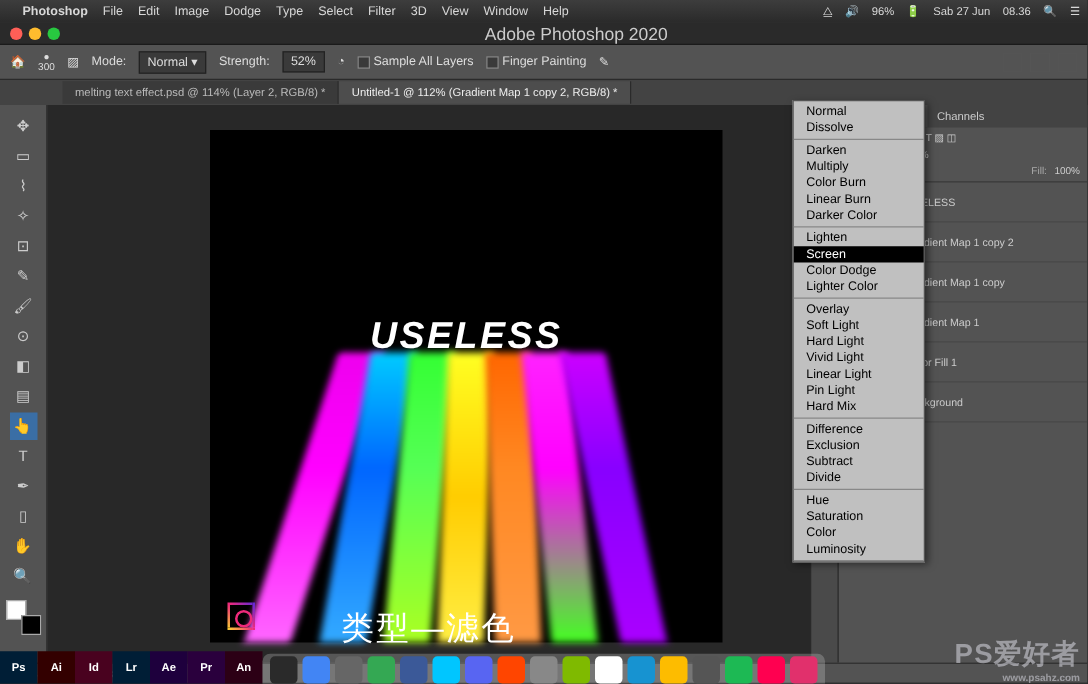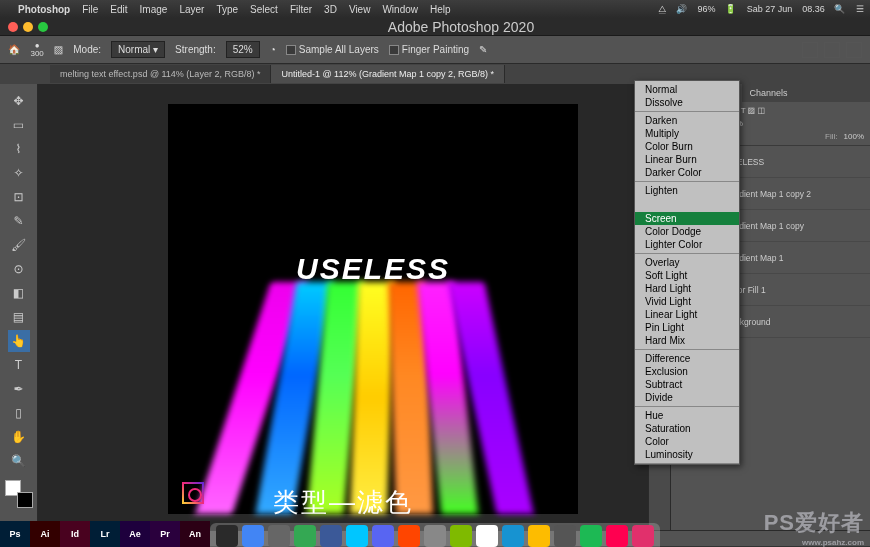--- a/index.html
+++ b/index.html
@@ -72,21 +72,21 @@
 .layers { flex: 1; overflow: hidden; }
 .layer-row { display: flex; align-items: center; height: 32px; padding: 0 4px; border-bottom: 1px solid #484848; gap: 6px; }
 .eye { width: 12px; height: 12px; color: #bbb; font-size: 10px; text-align: center; }
 .thumb { width: 26px; height: 22px; background: #fff; border: 1px solid #888; }
 .layer-name { font-size: 8.5px; }
 
 
 .blend-dd { position: absolute; top: 80px; left: 634px; width: 106px; background: #c0c0c0; border: 1px solid #555; box-shadow: 2px 2px 6px rgba(0,0,0,.5); z-index: 50; color: #000; font-size: 10px; }
 .blend-dd .grp { border-bottom: 1px solid #888; padding: 2px 0; }
 .blend-dd .item { padding: 1px 10px; }
-.blend-dd .item.hov { background: #15803d; color: #fff; margin-top: 15px; }
+.blend-dd .item.hov { background: #000000; color: #fff; }
 
 
 .status { height: 16px; background: #535353; display: flex; align-items: center; padding: 0 8px; color: #bbb; font-size: 9px; border-top: 1px solid #2a2a2a; }
 
 
 .dock { position: absolute; bottom: 0; left: 50%; transform: translateX(-50%); display: flex; gap: 4px; padding: 2px 6px 0; background: rgba(200,200,200,.3); border-radius: 6px 6px 0 0; }
 .dock-item { width: 22px; height: 22px; border-radius: 4px; }
 .dock-item:nth-child(1){background:#2a2a2a;} .dock-item:nth-child(2){background:#4285f4;}
 .dock-item:nth-child(3){background:#666;} .dock-item:nth-child(4){background:#34a853;}
 .dock-item:nth-child(5){background:#3b5998;} .dock-item:nth-child(6){background:#00c6ff;}
@@ -107,21 +107,21 @@
 </style>
 </head>
 <body>
 
 <div class="menubar">
   <span class="apple"></span>
   <span class="app-title">Photoshop</span>
   <span>File</span>
   <span>Edit</span>
   <span>Image</span>
-  <span>Layer</span>
+  <span>Dodge</span>
   <span>Type</span>
   <span>Select</span>
   <span>Filter</span>
   <span>3D</span>
   <span>View</span>
   <span>Window</span>
   <span>Help</span>
   <div class="menubar-right">
     <span>⧋</span>
     <span>🔊</span>

